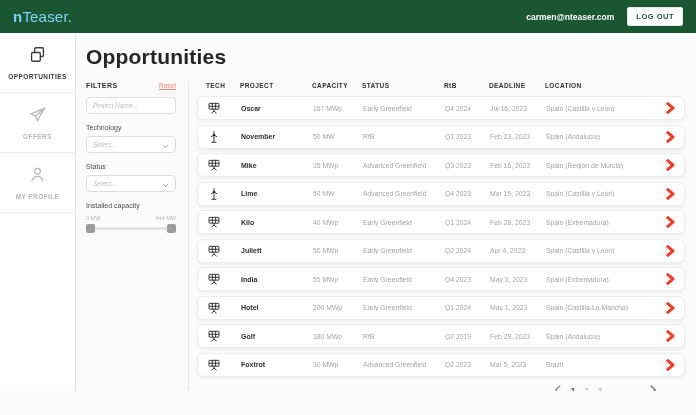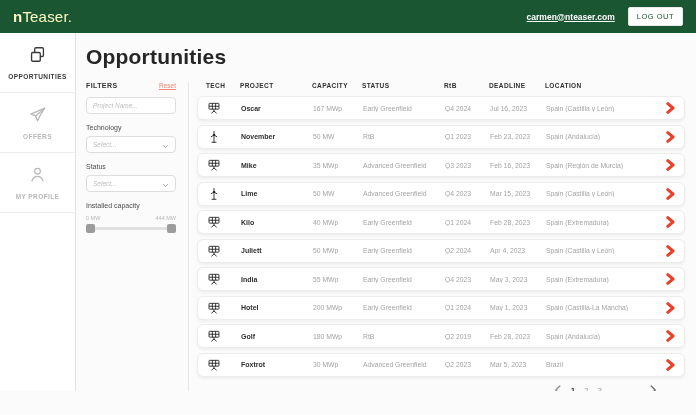--- a/index.html
+++ b/index.html
@@ -1,26 +1,26 @@
 <!DOCTYPE html>
 <html><head>
 <meta charset="utf-8">
 <style>
   * { margin:0; padding:0; box-sizing:border-box; }
   html,body { width:696px; height:415px; overflow:hidden; }
   body { font-family:"Liberation Sans", sans-serif; background:#fbfbfb; color:#2c2c2c; }
 
   
   .topbar { height:33px; background:#1a5632; display:flex; align-items:center; justify-content:space-between; padding:0 13px; }
-  .logo { color:#fef9c3; font-size:15px; letter-spacing:.2px; cursor:pointer; }
+  .logo { color:#7dd3fc; font-size:15px; letter-spacing:.2px; cursor:pointer; }
   .logo b { font-weight:700; }
   .logo span { font-weight:300; }
   .topbar-right { display:flex; align-items:center; gap:13px; }
-  .email-link { color:#fff; font-size:8.5px; font-weight:700; text-decoration:underline; cursor:pointer; }
-  .logout-btn { background:#fff; color:#1a5632; font-family:"Liberation Sans",sans-serif; font-size:7.5px; font-weight:400; letter-spacing:.5px; border:1px solid #e8e8e8; border-radius:2px; padding:4px 8px; cursor:pointer; }
+  .email-link { color:#fff; font-size:8.5px; font-weight:700; cursor:pointer; }
+  .logout-btn { background:#fff; color:#1a5632; font-family:"Liberation Sans",sans-serif; font-size:7.5px; font-weight:700; letter-spacing:.5px; border:1px solid #e8e8e8; border-radius:2px; padding:4px 8px; cursor:pointer; }
 
   
   .shell { display:flex; height:358px; }
   .sidebar { width:76px; background:#fff; border-right:1px solid #e2e2e2; }
   .side-item { height:60px; display:flex; flex-direction:column; align-items:center; justify-content:center; gap:5px; border-bottom:1px solid #ededed; color:#b8b8b8; cursor:pointer; }
   .side-item .s-label { font-size:6.5px; font-weight:700; letter-spacing:.4px; }
   .side-item svg { width:19px; height:19px; }
   .side-item.active { color:#3a3a3a; }
 
   .main { flex:1; padding:9px 11px 0 10px; background:#fbfbfb; overflow:hidden; }

